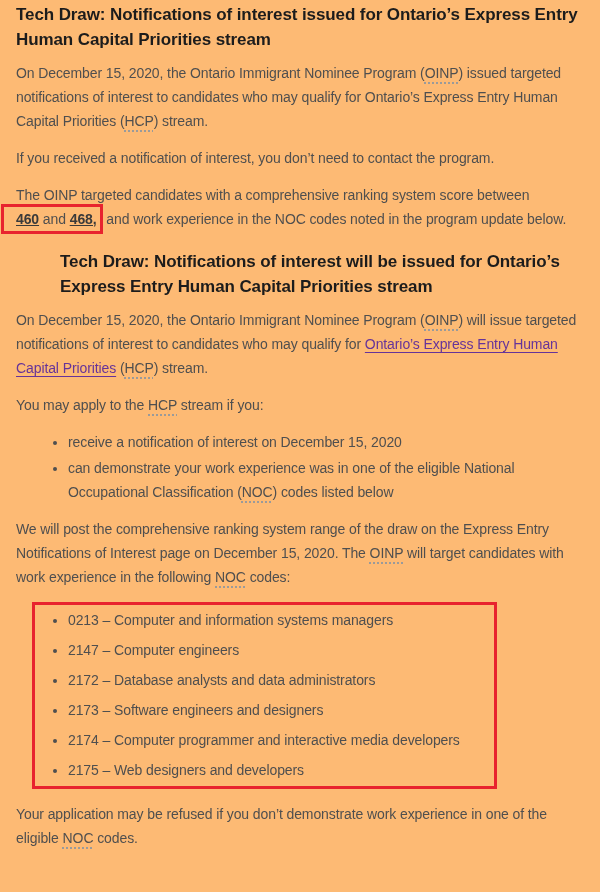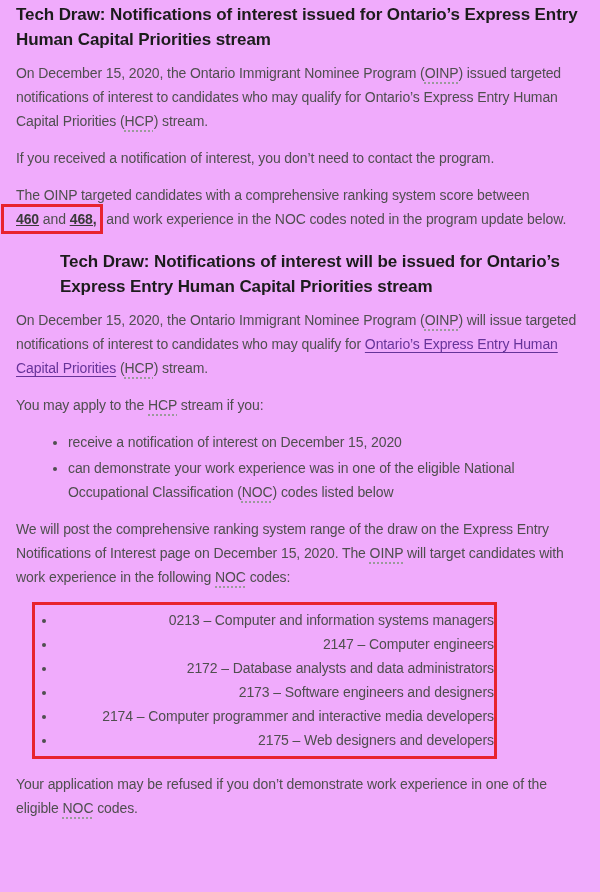--- a/index.html
+++ b/index.html
@@ -9,21 +9,21 @@
     width: 600px;
     height: 892px;
     overflow: hidden;
     box-sizing: border-box;
     padding: 2px 16px 0 16px;
     font-family: "Liberation Sans", "DejaVu Sans", sans-serif;
     font-size: 14px;
     line-height: 24px;
     letter-spacing: -0.1px;
     color: var(--body-color);
-    background: #f0abfc;
+    background: #fdba74;
   }
   h1, h2 {
     font-size: 17px;
     line-height: 25px;
     font-weight: 700;
     letter-spacing: -0.1px;
     color: var(--heading-color);
     margin: 0 0 9px 0;
   }
   h2 { margin-top: 18px; margin-left: 44px; }
@@ -60,25 +60,24 @@
 
   .redbox-list {
     box-sizing: border-box;
     border: 3px solid var(--annotation-color);
     width: 465px;
     margin: 4px 0 13px 16px;
     padding: 3px 0 4px 0;
   }
   .redbox-list ul {
     margin: 0;
-    padding-left: 22px;
+    padding-left: 33px;
     list-style: disc;
-    text-align: right;
   }
-  .redbox-list li + li { }
+  .redbox-list li + li { margin-top: 6px; }
 </style>
 </head>
 <body>
 
 <div class="page" style="--body-color: #4f4f4f; --heading-color: #1c1c1c; --bold-color: #3a3a3a; --link-color: #663399; --dots-color: #9a9a9a; --annotation-color: #e8232e;">
 
   <h1>Tech Draw: Notifications of interest issued for Ontario’s Express Entry Human Capital Priorities stream</h1>
 
   <p><span class="seg-n">On December 15, 2020, the Ontario Immigrant Nominee Program (</span><span class="seg-abbr">OINP</span><span class="seg-n">) issued targeted notifications of interest to candidates who may qualify for Ontario’s Express Entry Human Capital Priorities (</span><span class="seg-abbr">HCP</span><span class="seg-n">) stream.</span></p>
 

